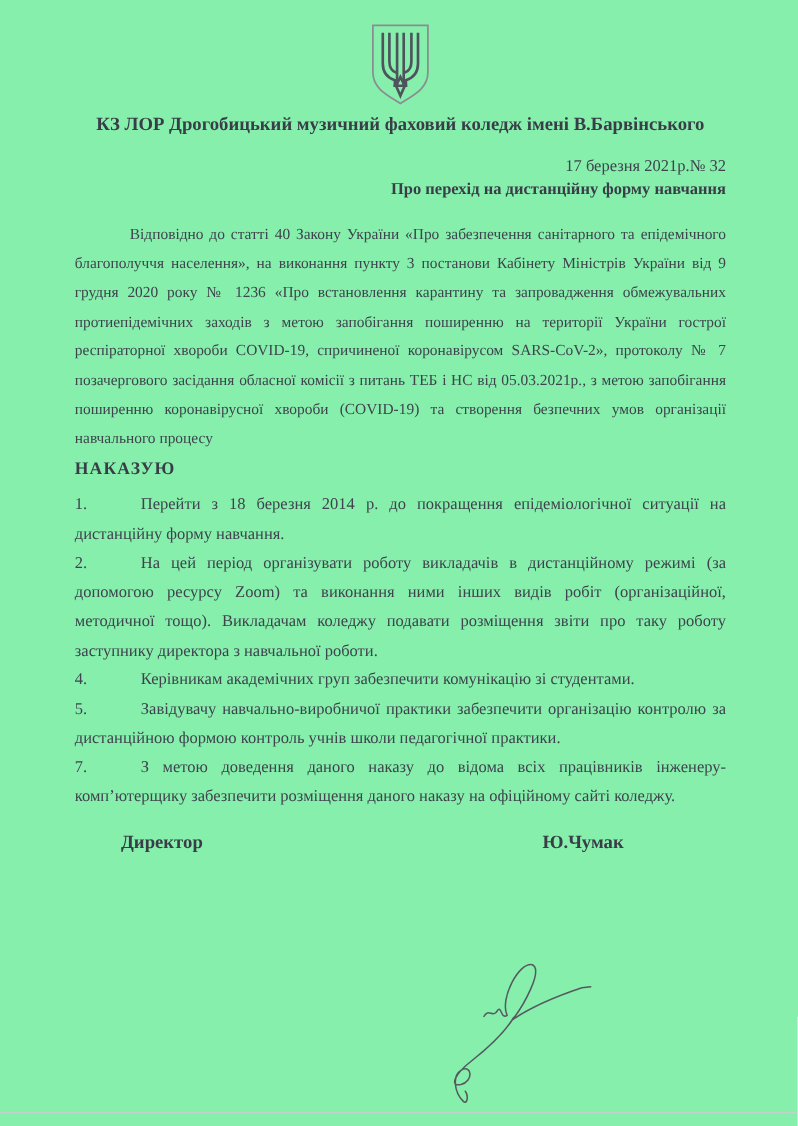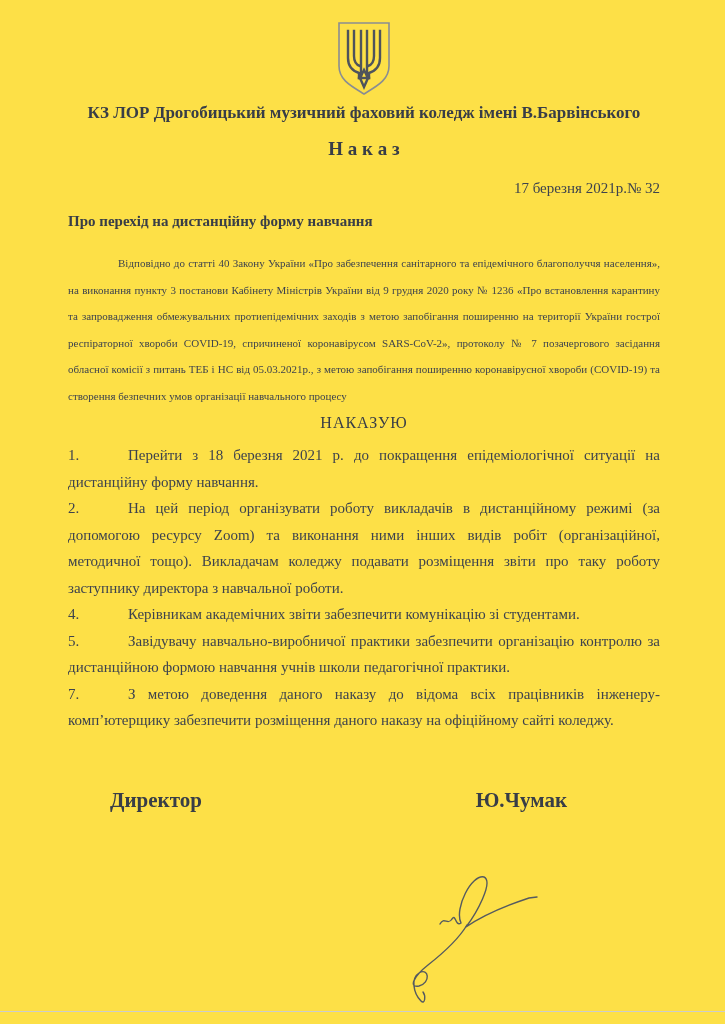--- a/index.html
+++ b/index.html
@@ -1,21 +1,21 @@
 <!DOCTYPE html>
 <html lang="uk"><head>
 <meta charset="utf-8">
 <style>
   html, body { margin: 0; padding: 0; background: #e9e9e9; }
   .page {
     position: relative;
     width: 725px;
     height: 1024px;
     margin: 0 auto;
-    background: #fde047;
+    background: #86efac;
     overflow: hidden;
     font-family: "Liberation Serif", "DejaVu Serif", serif;
     color: #3e434d;
     box-sizing: border-box;
     padding: 0 65px 0 68px;
   }
   .emblem {
     display: block;
     width: 72px;
     height: 78px;
@@ -38,51 +38,52 @@
   }
   .meta-row {
     display: flex;
     justify-content: flex-end;
     margin-top: 20px;
     font-size: 15px;
   }
   .subject {
     font-weight: bold;
     font-size: 15px;
-    margin-top: 16px;
+    margin-top: 4px;
     color: #383d47;
+    text-align: right;
   }
   .intro {
     margin: 20px 0 0 0;
     text-align: justify;
     text-indent: 50px;
-    font-size: 11px;
+    font-size: 14px;
     line-height: 26.5px;
   }
   .order-heading {
-    text-align: center;
-    font-weight: normal;
+    text-align: left;
+    font-weight: bold;
     font-size: 16px;
     letter-spacing: 1px;
     margin: 5px 0 5px 0;
     color: #383d47;
   }
   .items { margin-top: 10px; }
   .item {
     margin: 0;
     text-align: justify;
     font-size: 15px;
     line-height: 26.5px;
   }
   .item .num { display: inline-block; width: 60px; }
   .sig-row {
     display: flex;
-    margin-top: 54px;
+    margin-top: 18px;
     font-weight: bold;
-    font-size: 21px;
+    font-size: 17px;
     color: #383d47;
   }
   .sig-role { margin-left: 42px; }
   .sig-name { margin-left: auto; margin-right: 93px; }
   .signature-svg {
     position: absolute;
     left: 398px;
     top: 864px;
     width: 200px;
     height: 154px;
@@ -111,38 +112,37 @@
       <path d="M38 11 V58"></path>
       <path d="M45 11 V36 C45 42 42 45 39 46"></path>
       <path d="M51 11 V38 C51 47 46 51 40 53 L40 58"></path>
       <path d="M30 58 H40"></path>
       <path d="M35 50 L31 58 L35 67 L39 58 Z"></path>
     </g>
   </svg>
 
   <div class="org-name">КЗ ЛОР Дрогобицький музичний фаховий коледж імені В.Барвінського</div>
 
-  <div class="doc-title">Н а к а з</div>
 
   <div class="meta-row">
     <span class="date">17 березня 2021р.</span>
     <span class="number">№ 32</span>
   </div>
 
   <div class="subject">Про перехід на дистанційну форму навчання</div>
 
   <p class="intro">Відповідно до статті 40 Закону України «Про забезпечення санітарного та епідемічного благополуччя населення», на виконання пункту 3 постанови Кабінету Міністрів України від 9 грудня 2020 року № 1236 «Про встановлення карантину та запровадження обмежувальних протиепідемічних заходів з метою запобігання поширенню на території України гострої респіраторної хвороби COVID-19, спричиненої коронавірусом SARS-CoV-2», протоколу № 7 позачергового засідання обласної комісії з питань ТЕБ і НС від 05.03.2021р., з метою запобігання поширенню коронавірусної хвороби (COVID-19) та створення безпечних умов організації навчального процесу</p>
 
   <div class="order-heading">НАКАЗУЮ</div>
 
   <div class="items">
-    <p class="item"><span class="num">1.</span><span>Перейти з 18 березня 2021 р. до покращення епідеміологічної ситуації на дистанційну форму навчання.</span></p>
+    <p class="item"><span class="num">1.</span><span>Перейти з 18 березня 2014 р. до покращення епідеміологічної ситуації на дистанційну форму навчання.</span></p>
     <p class="item"><span class="num">2.</span><span>На цей період організувати роботу викладачів в дистанційному режимі (за допомогою ресурсу Zoom) та виконання ними інших видів робіт (організаційної, методичної тощо). Викладачам коледжу подавати розміщення звіти про таку роботу заступнику директора з навчальної роботи.</span></p>
-    <p class="item"><span class="num">4.</span><span>Керівникам академічних звіти забезпечити комунікацію зі студентами.</span></p>
-    <p class="item"><span class="num">5.</span><span>Завідувачу навчально-виробничої практики забезпечити організацію контролю за дистанційною формою навчання учнів школи педагогічної практики.</span></p>
+    <p class="item"><span class="num">4.</span><span>Керівникам академічних груп забезпечити комунікацію зі студентами.</span></p>
+    <p class="item"><span class="num">5.</span><span>Завідувачу навчально-виробничої практики забезпечити організацію контролю за дистанційною формою контроль учнів школи педагогічної практики.</span></p>
     <p class="item"><span class="num">7.</span><span>З метою доведення даного наказу до відома всіх працівників інженеру-комп’ютерщику забезпечити розміщення даного наказу на офіційному сайті коледжу.</span></p>
   </div>
 
   <div class="sig-row">
     <span class="sig-role">Директор</span>
     <span class="sig-name">Ю.Чумак</span>
   </div>
 
   <svg class="signature-svg" viewBox="0 0 200 154" aria-hidden="true">
     <g fill="none" stroke="#555a60" stroke-width="1.4" stroke-linecap="round">

